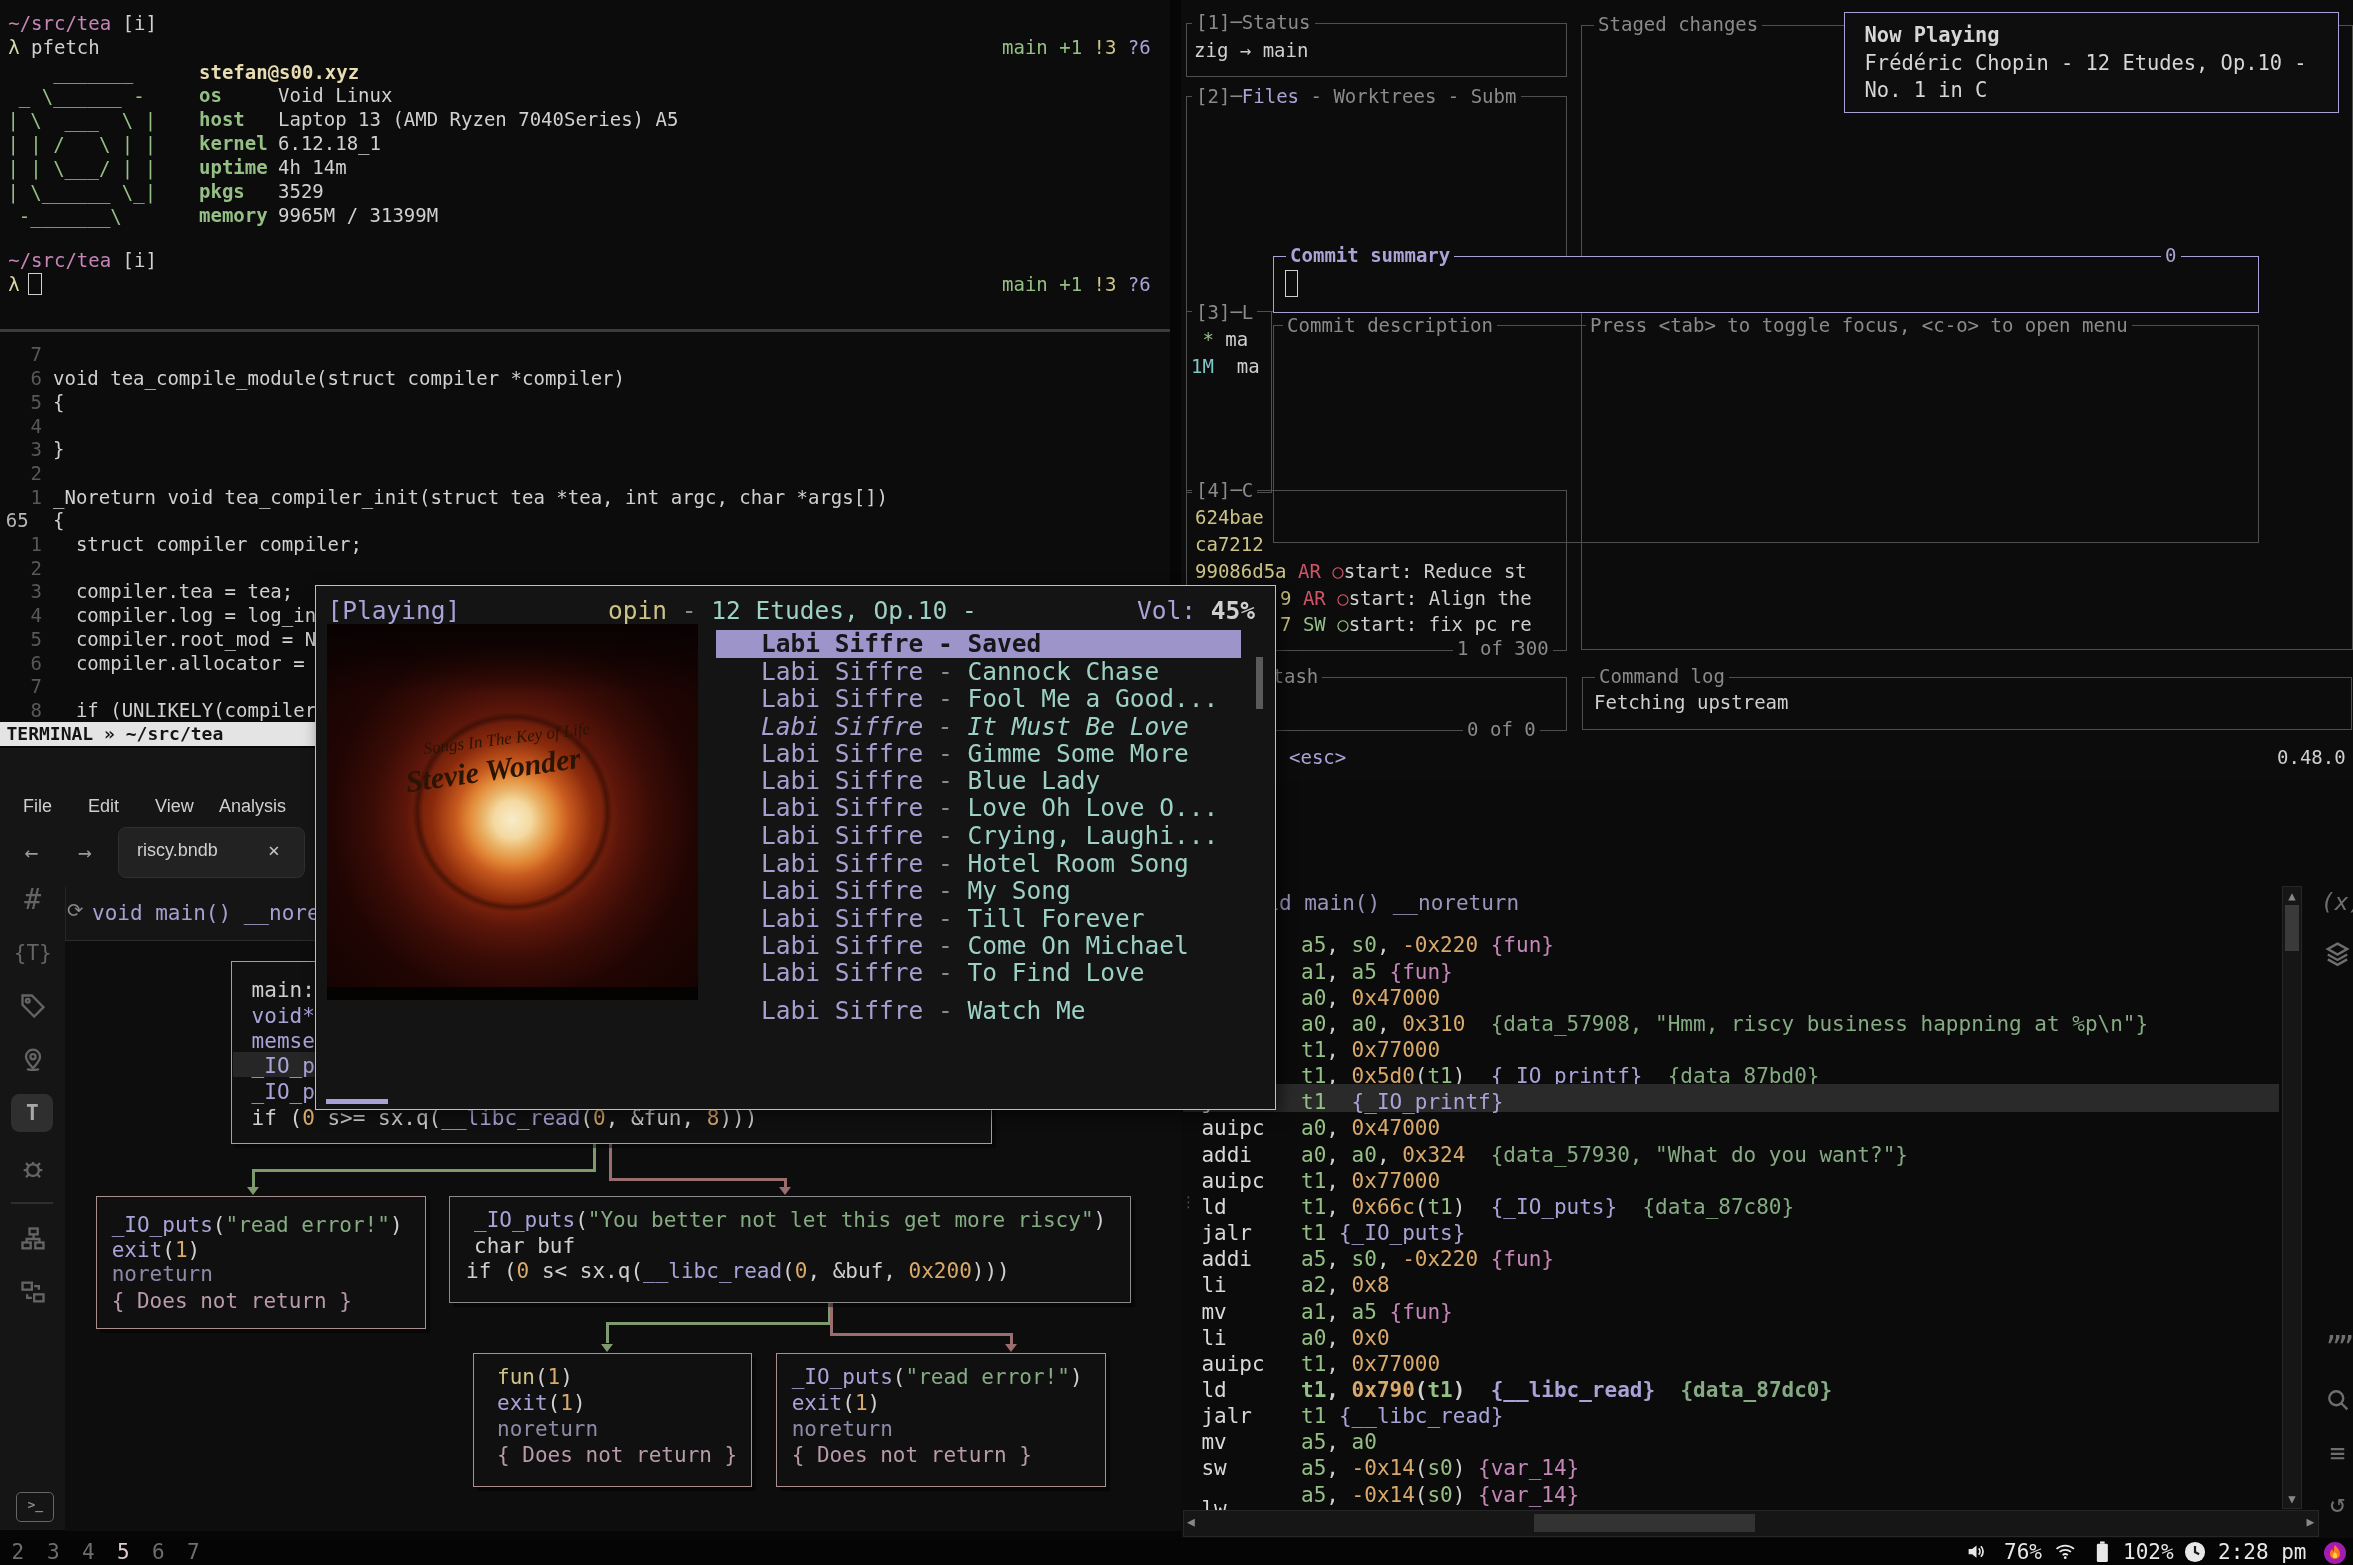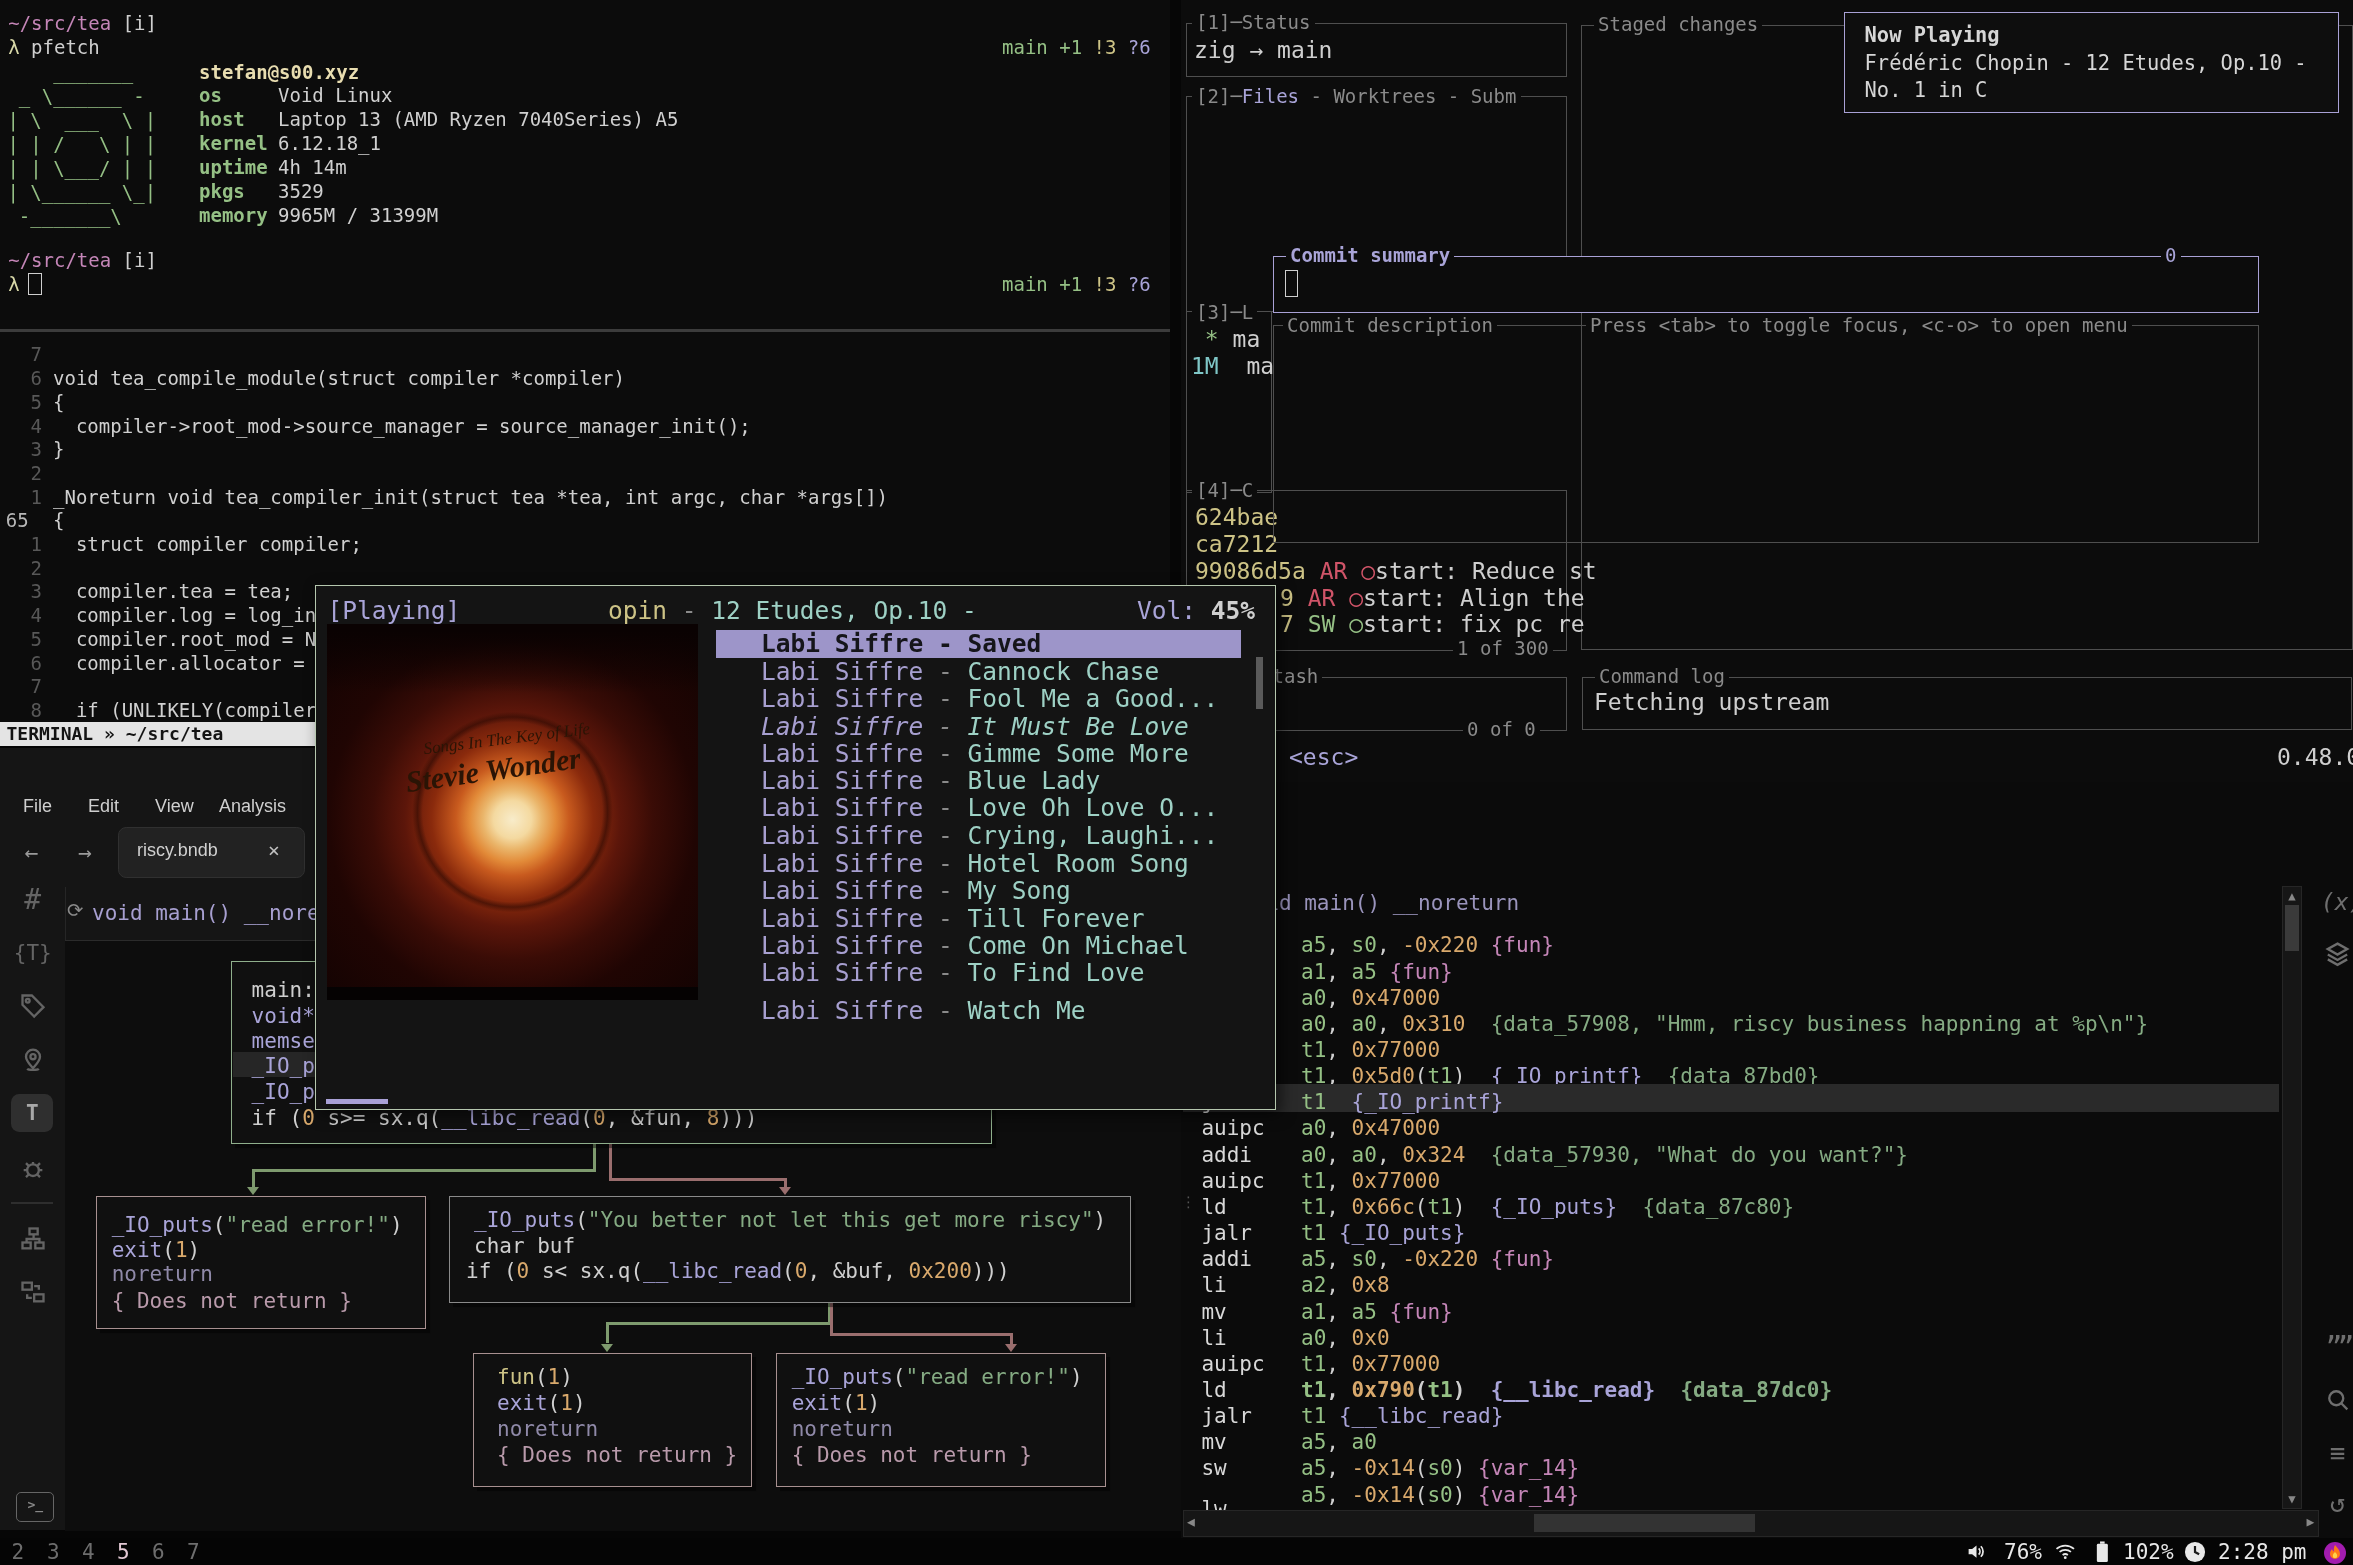--- a/index.html
+++ b/index.html
@@ -25,21 +25,21 @@
   .gut.cur{left:5.7px;width:49px;text-align:left;color:#b8b8b8;}
   .ctxt{position:absolute;left:53px;color:#d0d0d0;white-space:pre;}
   #term-bar{position:absolute;left:0;top:722px;width:311px;height:24px;background:#e4e4e4;color:#141414;
             font-size:18px;line-height:24px;font-weight:bold;padding-left:6.5px;white-space:pre;}
   #cursor1{position:absolute;left:28px;top:273px;width:12.3px;height:20.4px;border:1.6px solid #cfcfcf;}
   
   #gitui{position:absolute;left:1181px;top:0;width:1173px;height:782px;background:#0c0c0c;}
   .pnl{position:absolute;border:1.6px solid #4f4f4f;}
   .pnl-focus{border-color:#a9a1d6;}
   .pnl-title{position:absolute;background:#0c0c0c;padding:0 4.1px;font-size:19px;line-height:22px;color:#8a8a8a;white-space:pre;}
-  .gtxt{position:absolute;font-size:23px;line-height:22px;white-space:pre;}
+  .gtxt{position:absolute;font-size:19px;line-height:22px;white-space:pre;}
   #commit-cursor{position:absolute;left:1285px;top:270px;width:11.4px;height:24.5px;border:1.6px solid #cfcfcf;}
   
   #player{position:absolute;left:315px;top:585px;width:961px;height:525px;background:#141414;
           border:1.6px solid #b5c7ae;box-sizing:border-box;box-shadow:4.9px 4.9px 14.7px rgba(0,0,0,.6);z-index:40;}
   .ptxt{position:absolute;font-size:24.5px;line-height:28px;white-space:pre;}
   #album-art{position:absolute;left:11.4px;top:38px;width:371px;height:376px;
      background:
        radial-gradient(circle at 50% 50%, rgba(0,0,0,0) 0 34%, rgba(40,8,2,.55) 36%, rgba(0,0,0,0) 38%),
        radial-gradient(circle at 50% 52%, #f8ecca 0%, #f4d9a0 7%, #eab56a 11%, #e28a38 16%, #c85a1e 21%, #8a2a0c 30%, #5c160a 40%, #3a0c06 52%, #200503 68%, #120302 100%);}
   #album-art .art-dark-top{position:absolute;left:0;top:0;width:100%;height:69px;
@@ -135,21 +135,20 @@
         <div class="code-row" style="top: 366px;">
           <span class="gut">6</span>
           <span class="ctxt">void tea_compile_module(struct compiler *compiler)</span>
         </div>
         <div class="code-row" style="top: 390px;">
           <span class="gut">5</span>
           <span class="ctxt">{</span>
         </div>
         <div class="code-row" style="top: 414px;">
           <span class="gut">4</span>
-          <span class="ctxt">  compiler-&gt;root_mod-&gt;source_manager = source_manager_init();</span>
         </div>
         <div class="code-row" style="top: 437px;">
           <span class="gut">3</span>
           <span class="ctxt">}</span>
         </div>
         <div class="code-row" style="top: 461px;">
           <span class="gut">2</span>
           <span class="ctxt"></span>
         </div>
         <div class="code-row" style="top: 485px;">

